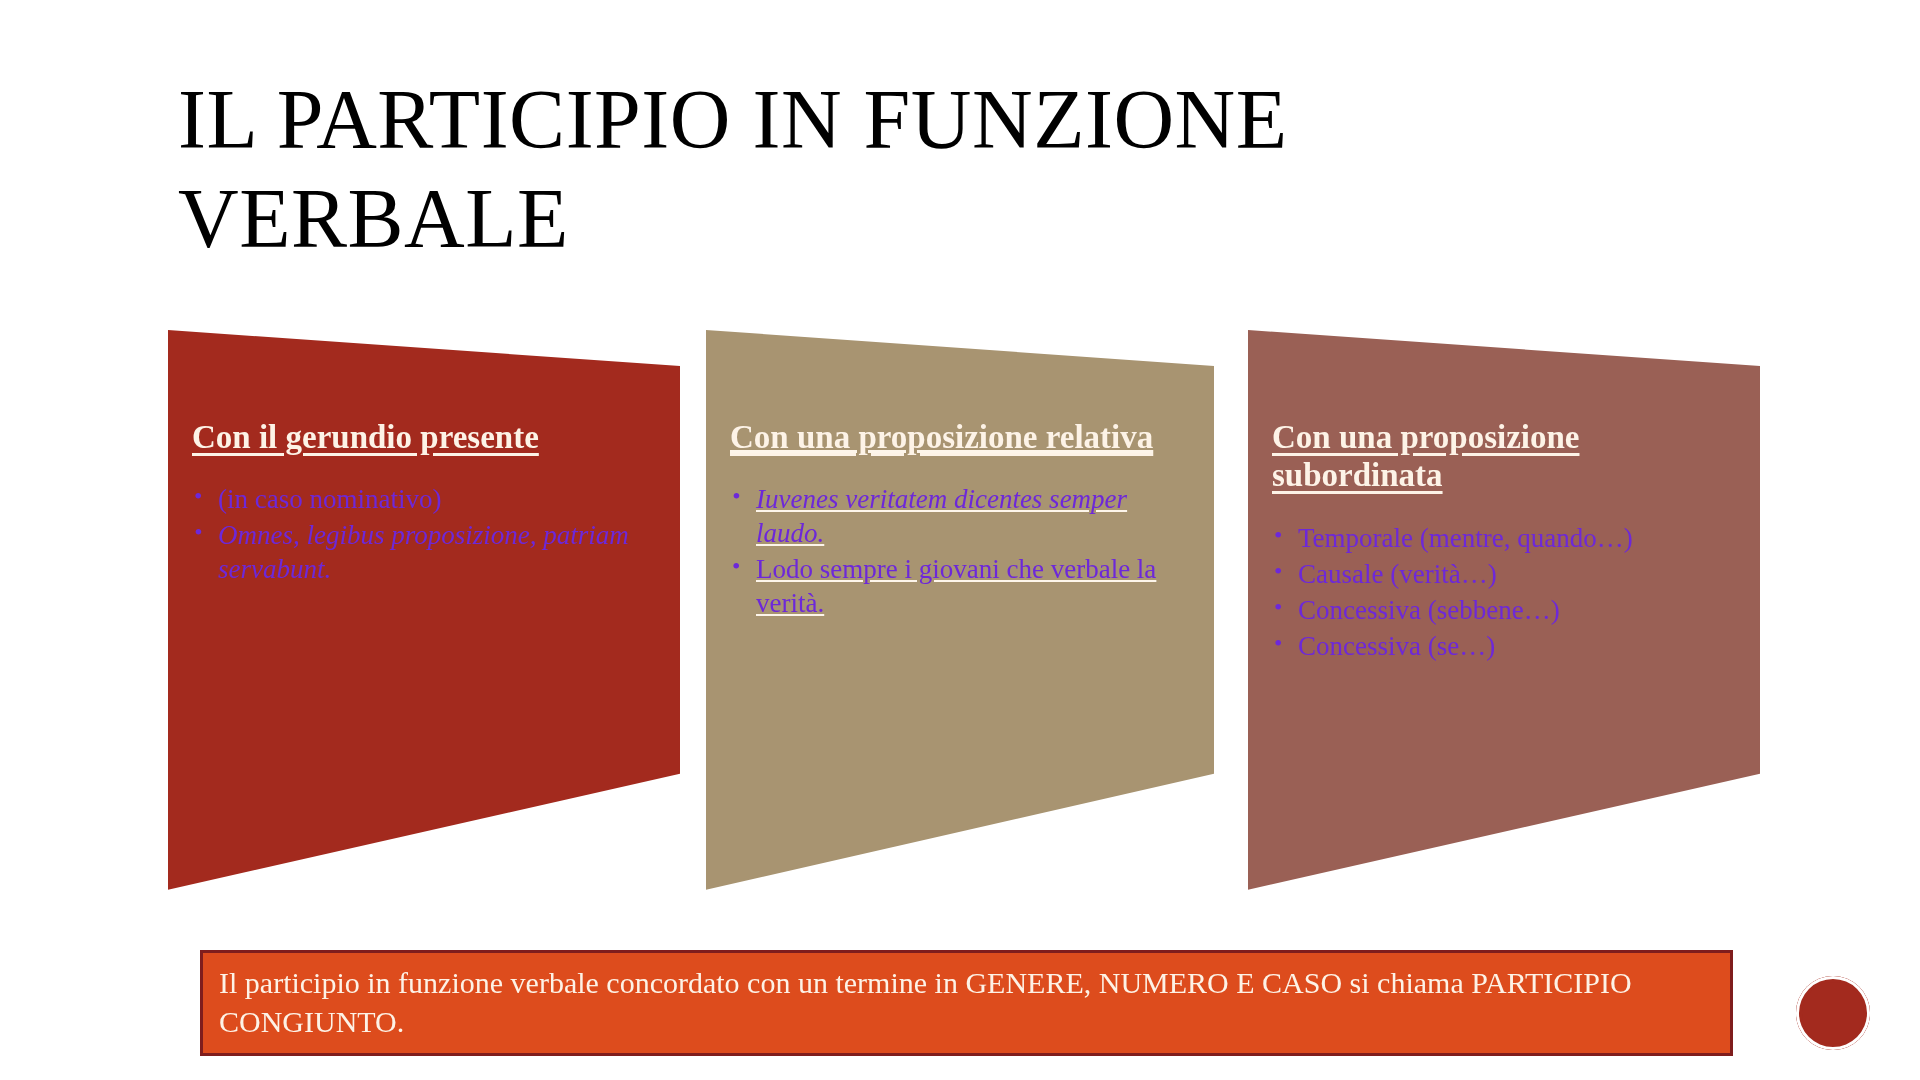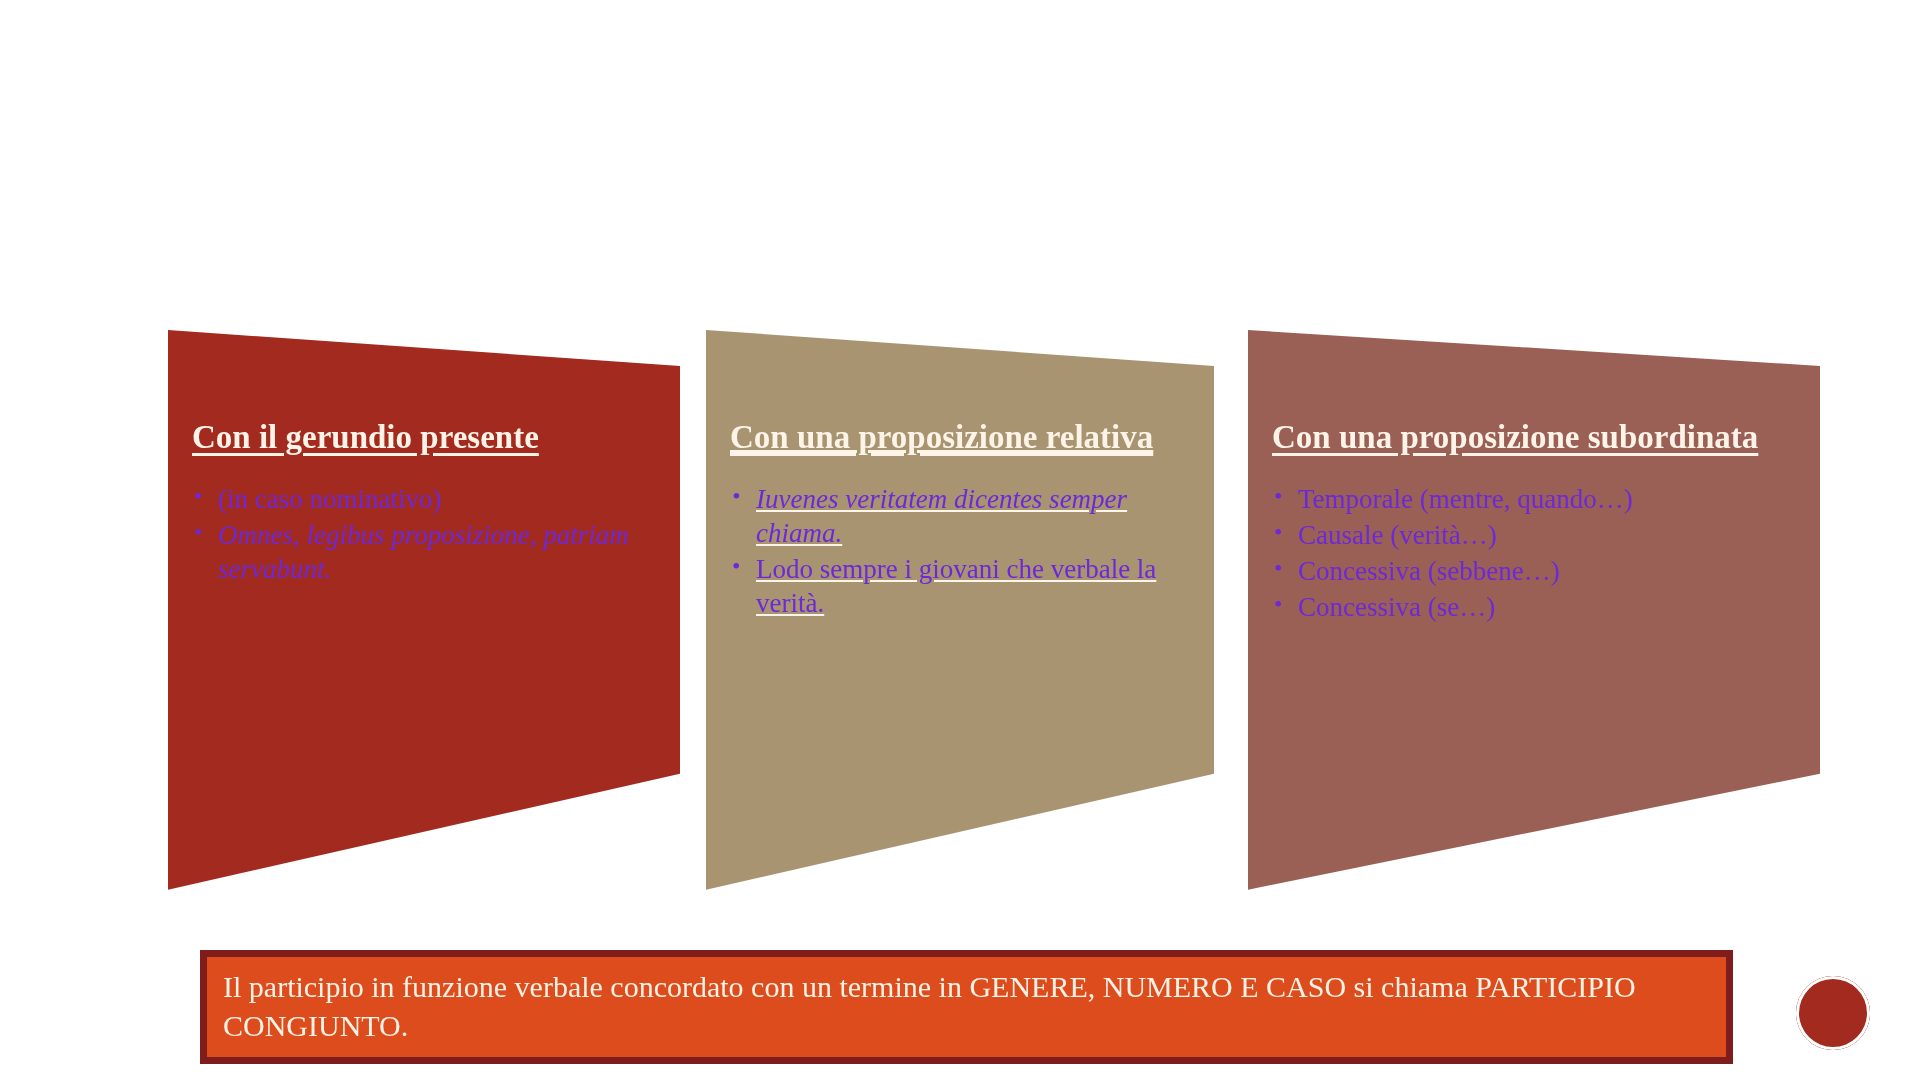--- a/index.html
+++ b/index.html
@@ -124,38 +124,38 @@
     width: 508px;
   }
   #panel-2 .shape {
     background: #a89471;
     clip-path: polygon(0% 0%, 100% 6.2%, 100% 76.5%, 0% 96.5%);
   }
   #panel-2 .inner { padding-top: 88px; padding-left: 24px; padding-right: 46px; text-decoration: underline; }
 
   #panel-3 {
     left: 1248px;
-    width: 572px;
+    width: 512px;
   }
   #panel-3 .shape {
     background: #9a6055;
     clip-path: polygon(0% 0%, 100% 6.2%, 100% 76.5%, 0% 96.5%);
   }
   #panel-3 .inner { padding-top: 88px; padding-left: 24px; padding-right: 26px; }
 
   
   #banner {
     position: absolute;
     left: 200px;
     top: 950px;
     width: 1533px;
     min-height: 88px;
     box-sizing: border-box;
     background: #dd4c1d;
-    border: 7px solid #7f1d1d;
+    border: 3px solid #7f1d1d;
     padding: 10px 16px 12px 16px;
     color: #fdf2e6;
     font-size: 30px;
     line-height: 1.30;
   }
 
   
   #deco-circle {
     position: absolute;
     left: 1796px;
@@ -165,40 +165,42 @@
     border-radius: 50%;
     background: #a32a1e;
     box-shadow: inset 0 0 0 3px #ffffff, inset 0 0 0 6px #a32a1e;
   }
 </style>
 </head>
 <body>
 
 <div id="slide">
 
+  <div id="title">IL PARTICIPIO IN FUNZIONE
+VERBALE</div>
 
   <div id="panels">
 
     <div class="panel" id="panel-1">
       <div class="shape"></div>
       <div class="inner">
         <div class="panel-heading">Con il gerundio presente</div>
         <ul class="bullets">
           <li>(in caso nominativo)</li>
           <li class="italic">Omnes, legibus proposizione, patriam servabunt.</li>
         </ul>
       </div>
     </div>
 
     <div class="panel" id="panel-2">
       <div class="shape"></div>
       <div class="inner">
         <div class="panel-heading">Con una proposizione relativa</div>
         <ul class="bullets">
-          <li class="italic">Iuvenes veritatem dicentes semper chiama.</li>
+          <li class="italic">Iuvenes veritatem dicentes semper laudo.</li>
           <li>Lodo sempre i giovani che verbale la verità.</li>
         </ul>
       </div>
     </div>
 
     <div class="panel" id="panel-3">
       <div class="shape"></div>
       <div class="inner">
         <div class="panel-heading">Con una proposizione subordinata</div>
         <ul class="bullets">

